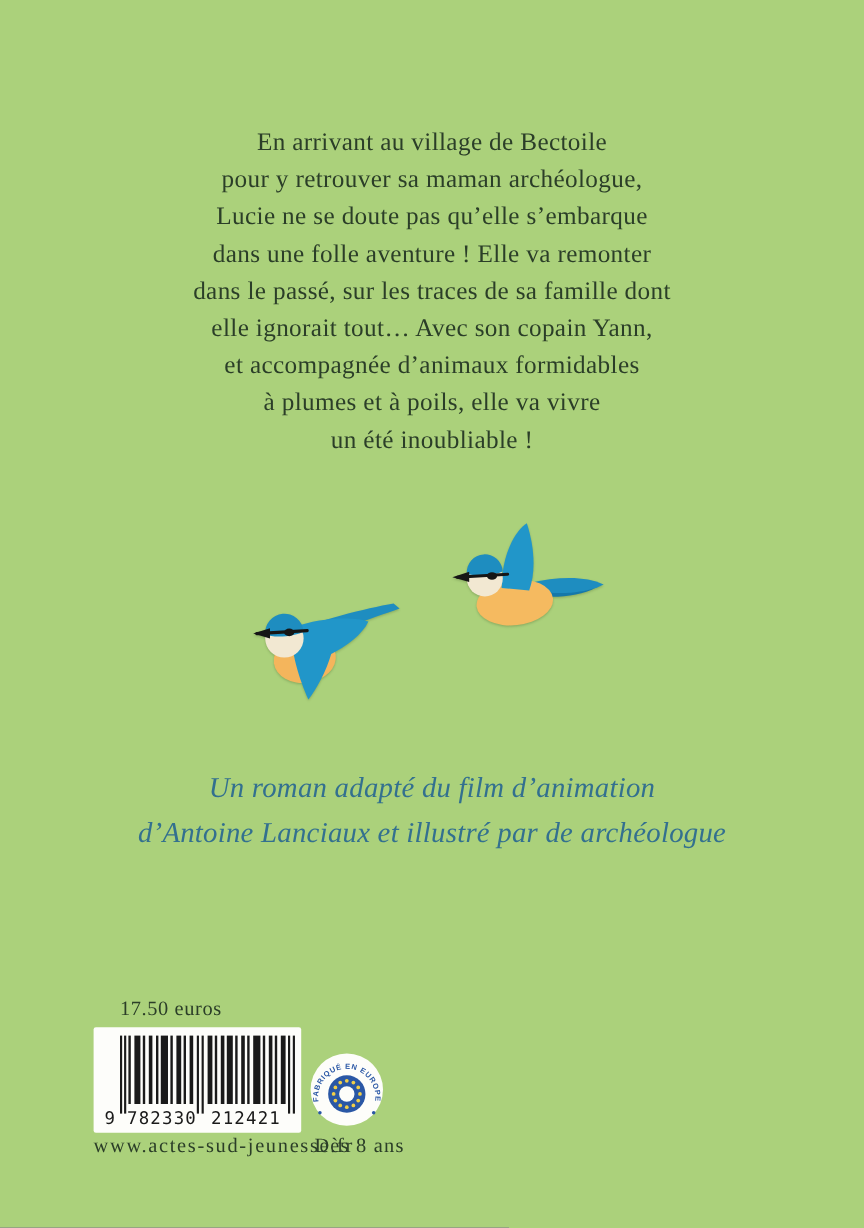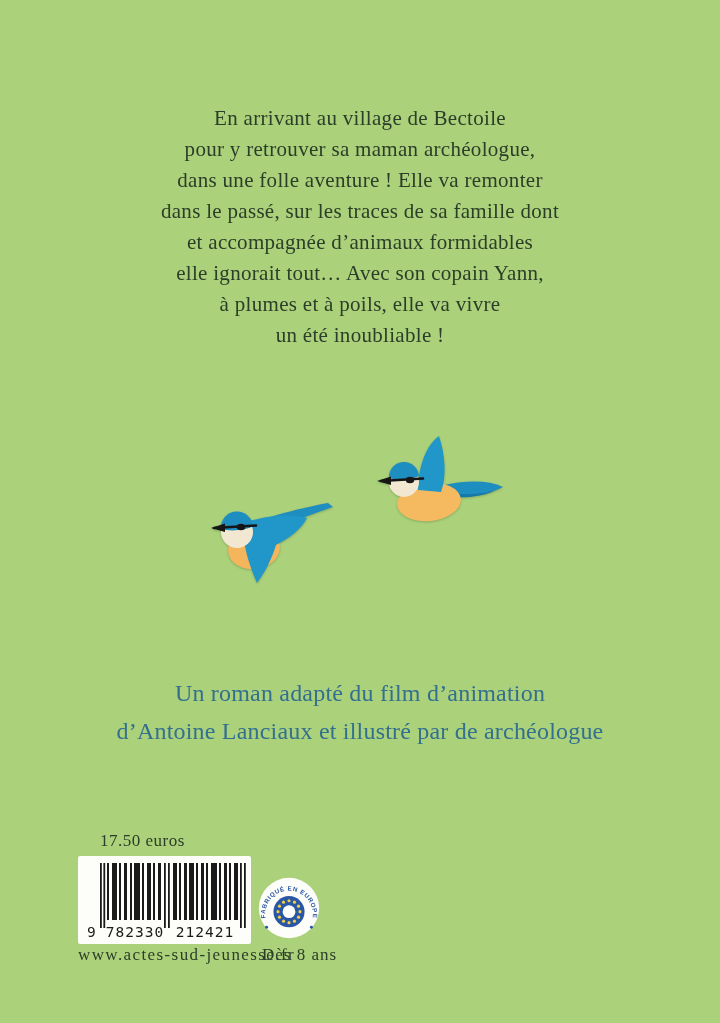--- a/index.html
+++ b/index.html
@@ -8,22 +8,22 @@
     background:#abd17b;
     font-family:"Liberation Serif", serif;
   }
   .synopsis{
     position:absolute;top:103px;left:0;width:720px;
     text-align:center;color:#2b3e28;
     font-size:21px;line-height:31px;letter-spacing:.3px;
   }
   .blurb{
     position:absolute;top:638px;left:0;width:720px;
-    text-align:center;color:#33708f;
-    font-size:24px;line-height:38px;letter-spacing:.2px;margin-top:36px;
+    text-align:center;color:#33708f;font-style:italic;
+    font-size:24px;line-height:38px;letter-spacing:.2px;
   }
   .price{
     position:absolute;left:79px;top:831px;
     font-size:17px;color:#2b3e28;letter-spacing:.5px;margin-left:21px;
   }
   .barcode-box{
     position:absolute;left:78px;top:856px;width:173px;height:88px;
     background:#fdfdfa;border-radius:2px;
   }
   .barcode-box svg{display:block;width:100%;height:100%;}
@@ -51,24 +51,25 @@
   }
 </style>
 </head>
 <body>
 
 <div class="cover">
 
   <div class="synopsis">
     <div>En arrivant au village de Bectoile</div>
     <div>pour y retrouver sa maman archéologue,</div>
+    <div>Lucie ne se doute pas qu’elle s’embarque</div>
     <div>dans une folle aventure ! Elle va remonter</div>
     <div>dans le passé, sur les traces de sa famille dont</div>
+    <div>elle ignorait tout… Avec son copain Yann,</div>
     <div>et accompagnée d’animaux formidables</div>
-    <div>elle ignorait tout… Avec son copain Yann,</div>
     <div>à plumes et à poils, elle va vivre</div>
     <div>un été inoubliable !</div>
   </div>
 
   <svg class="bird bird-left" viewBox="0 0 128 96" aria-hidden="true">
     <path d="M32,30 C55,20 95,10 118,6 L123,10 C100,18 60,32 42,40 Z" fill="#1e8dc0"></path>
     <ellipse cx="44" cy="52" rx="26" ry="20" fill="#f4b55c" transform="rotate(-8 44 52)"></ellipse>
     <path d="M34,26 C58,17 86,17 97,21 C92,32 78,42 66,48 C62,62 54,77 47,86 C40,70 31,45 34,26 Z" fill="#2196c9"></path>
     <circle cx="27" cy="35" r="16" fill="#f2e8d2"></circle>
     <path d="M11,32 A16,16 0 0 1 43,29 C38,33 20,35 11,32 Z" fill="#1e8dc0"></path>

